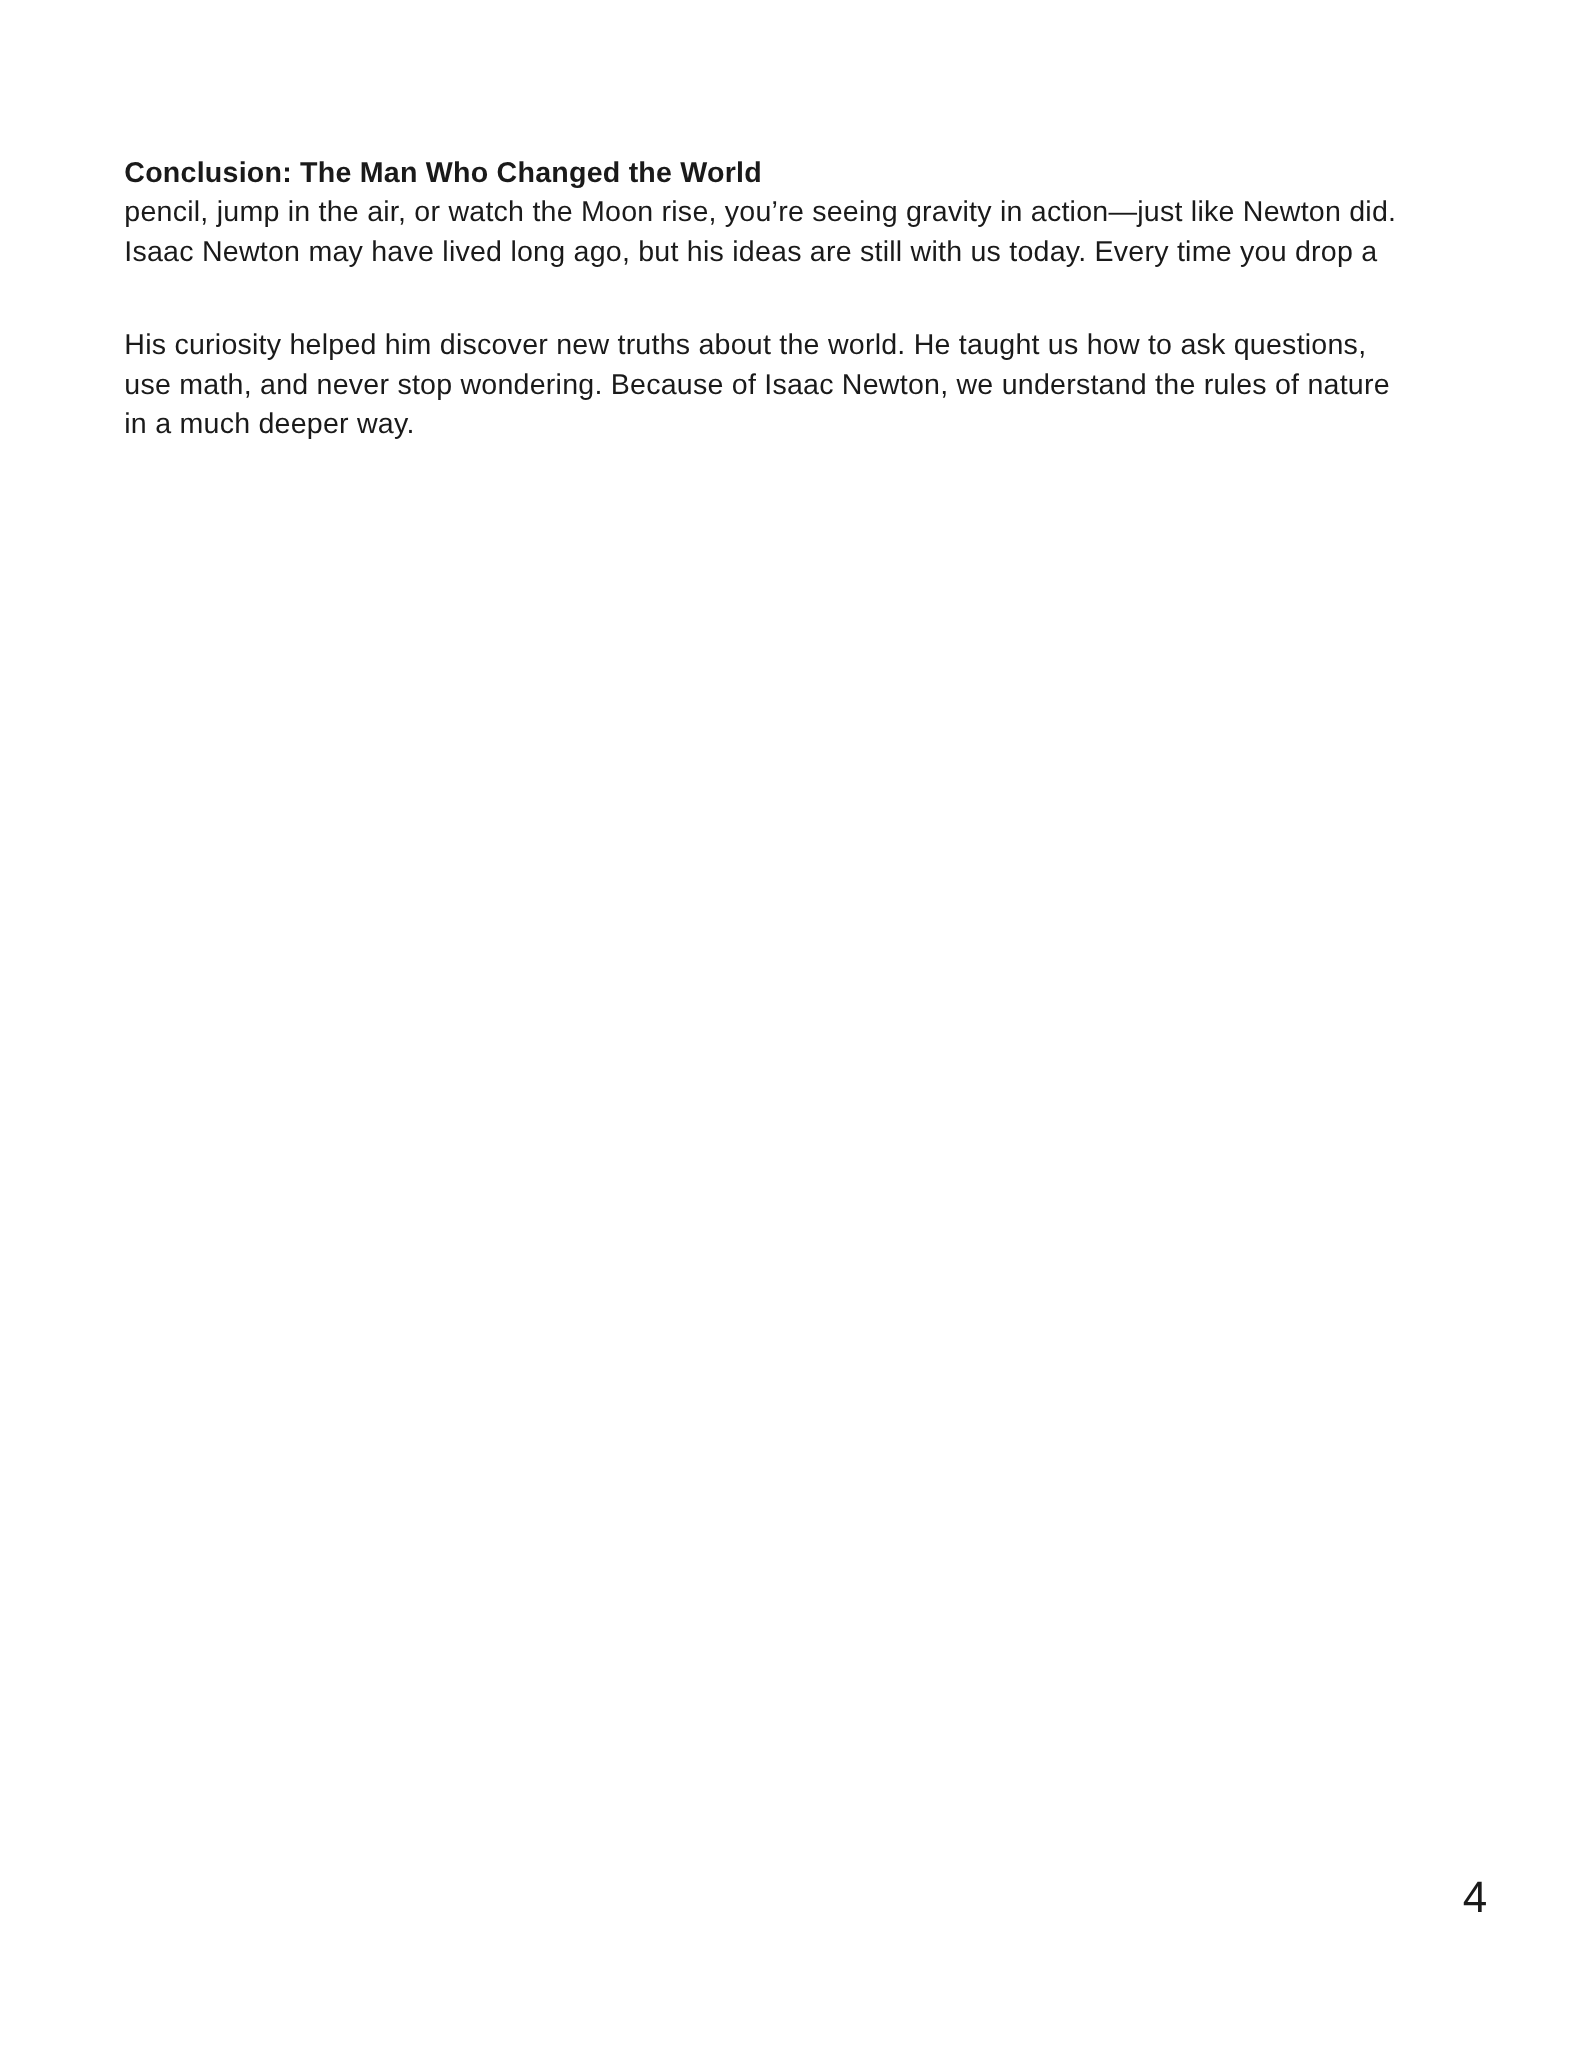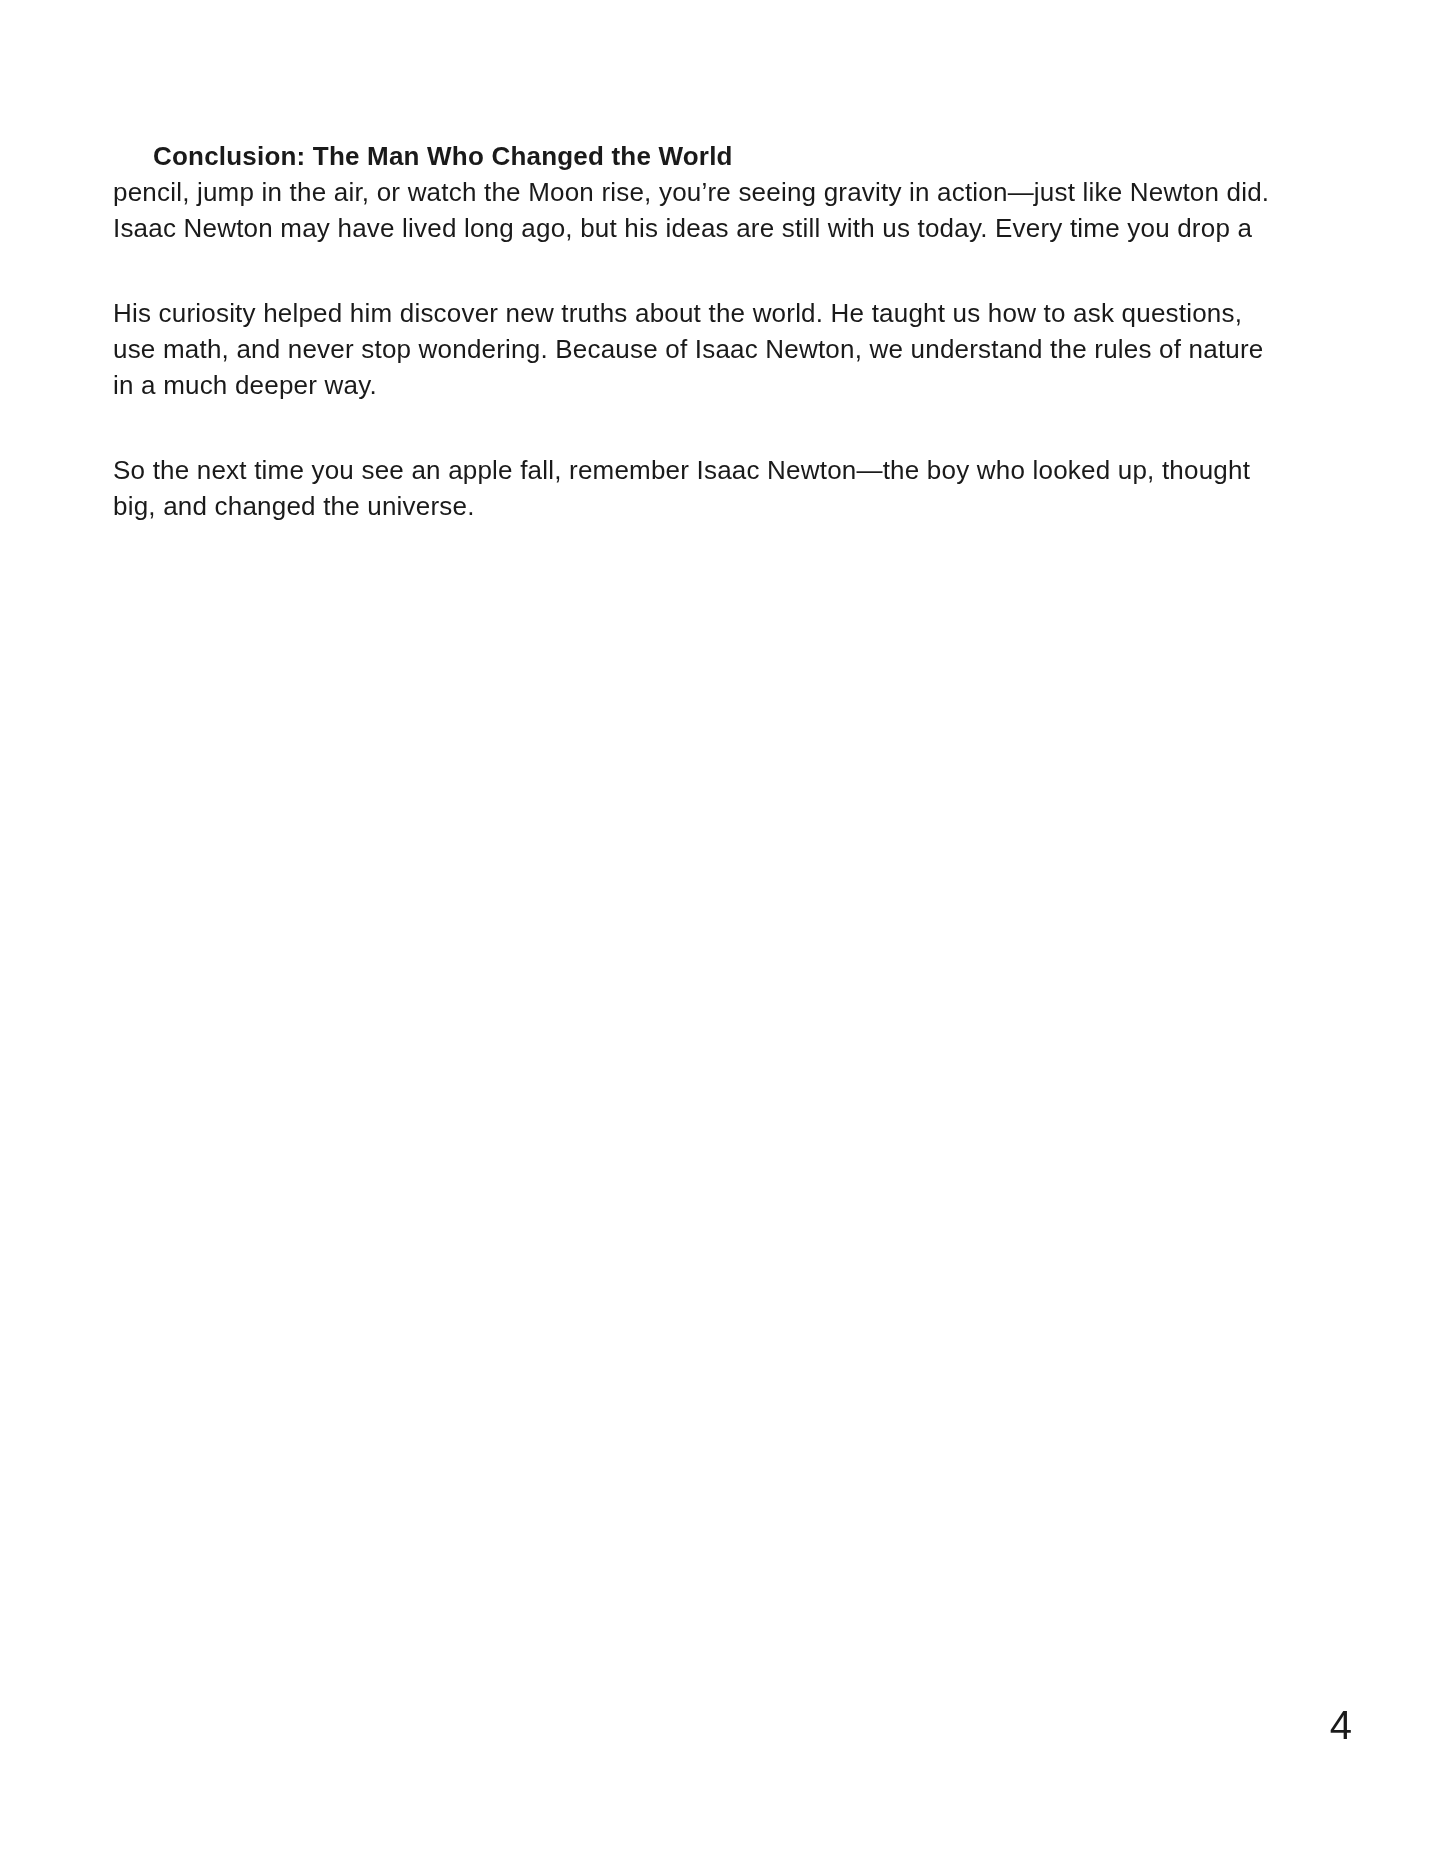--- a/index.html
+++ b/index.html
@@ -25,21 +25,20 @@
     top: 138px;
     width: 1190px;
     font-size: 26px;
     line-height: 36px;
     letter-spacing: 0.2px;
   }
   .heading {
     font-size: 26px;
     line-height: 36px;
     font-weight: 700;
-    margin-left: 40px;
   }
   .paragraph { margin-top: 0; }
   .paragraph + .paragraph { margin-top: 49px; }
   .line { white-space: nowrap; }
   .page-number {
     position: absolute;
     top: 1702px;
     right: 93px;
     font-size: 40px;
     line-height: 46px;
@@ -56,19 +55,15 @@
     <div class="heading">Conclusion: The Man Who Changed the World</div>
     <div class="paragraph">
         <div class="line">pencil, jump in the air, or watch the Moon rise, you’re seeing gravity in action—just like Newton did.</div>
         <div class="line">Isaac Newton may have lived long ago, but his ideas are still with us today. Every time you drop a</div>
       </div>
     <div class="paragraph">
         <div class="line">His curiosity helped him discover new truths about the world. He taught us how to ask questions,</div>
         <div class="line">use math, and never stop wondering. Because of Isaac Newton, we understand the rules of nature</div>
         <div class="line">in a much deeper way.</div>
       </div>
-    <div class="paragraph">
-        <div class="line">So the next time you see an apple fall, remember Isaac Newton—the boy who looked up, thought</div>
-        <div class="line">big, and changed the universe.</div>
-      </div>
   </div>
   <div class="page-number">4</div>
 </div>
 
 </body></html>

